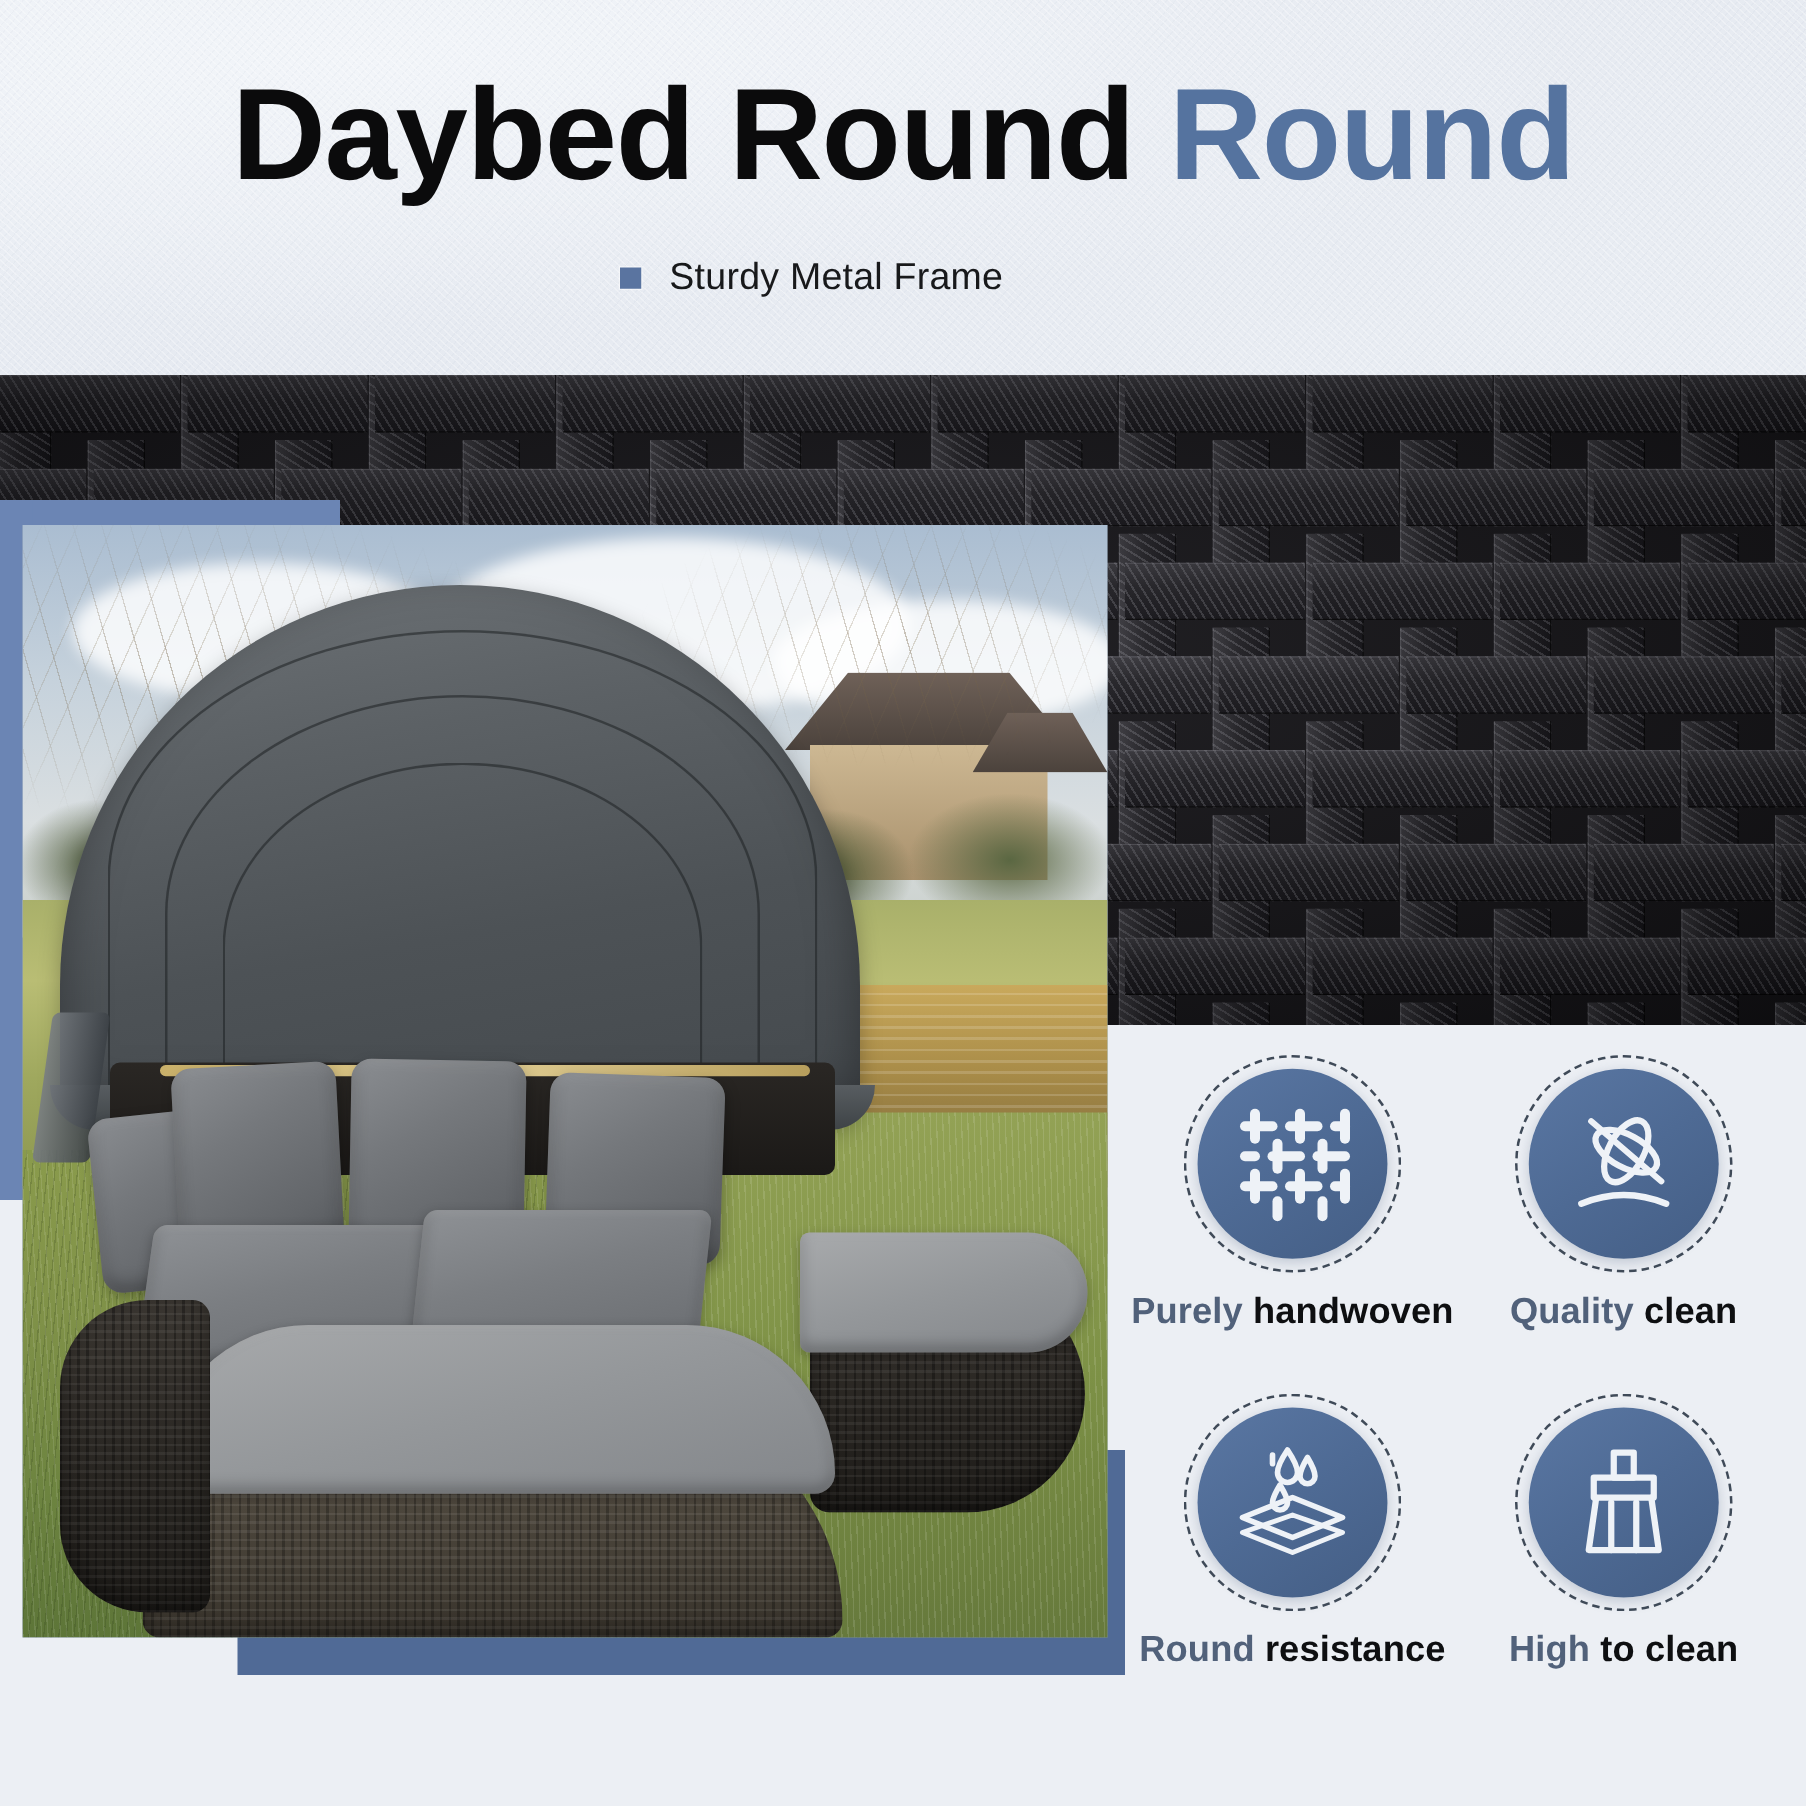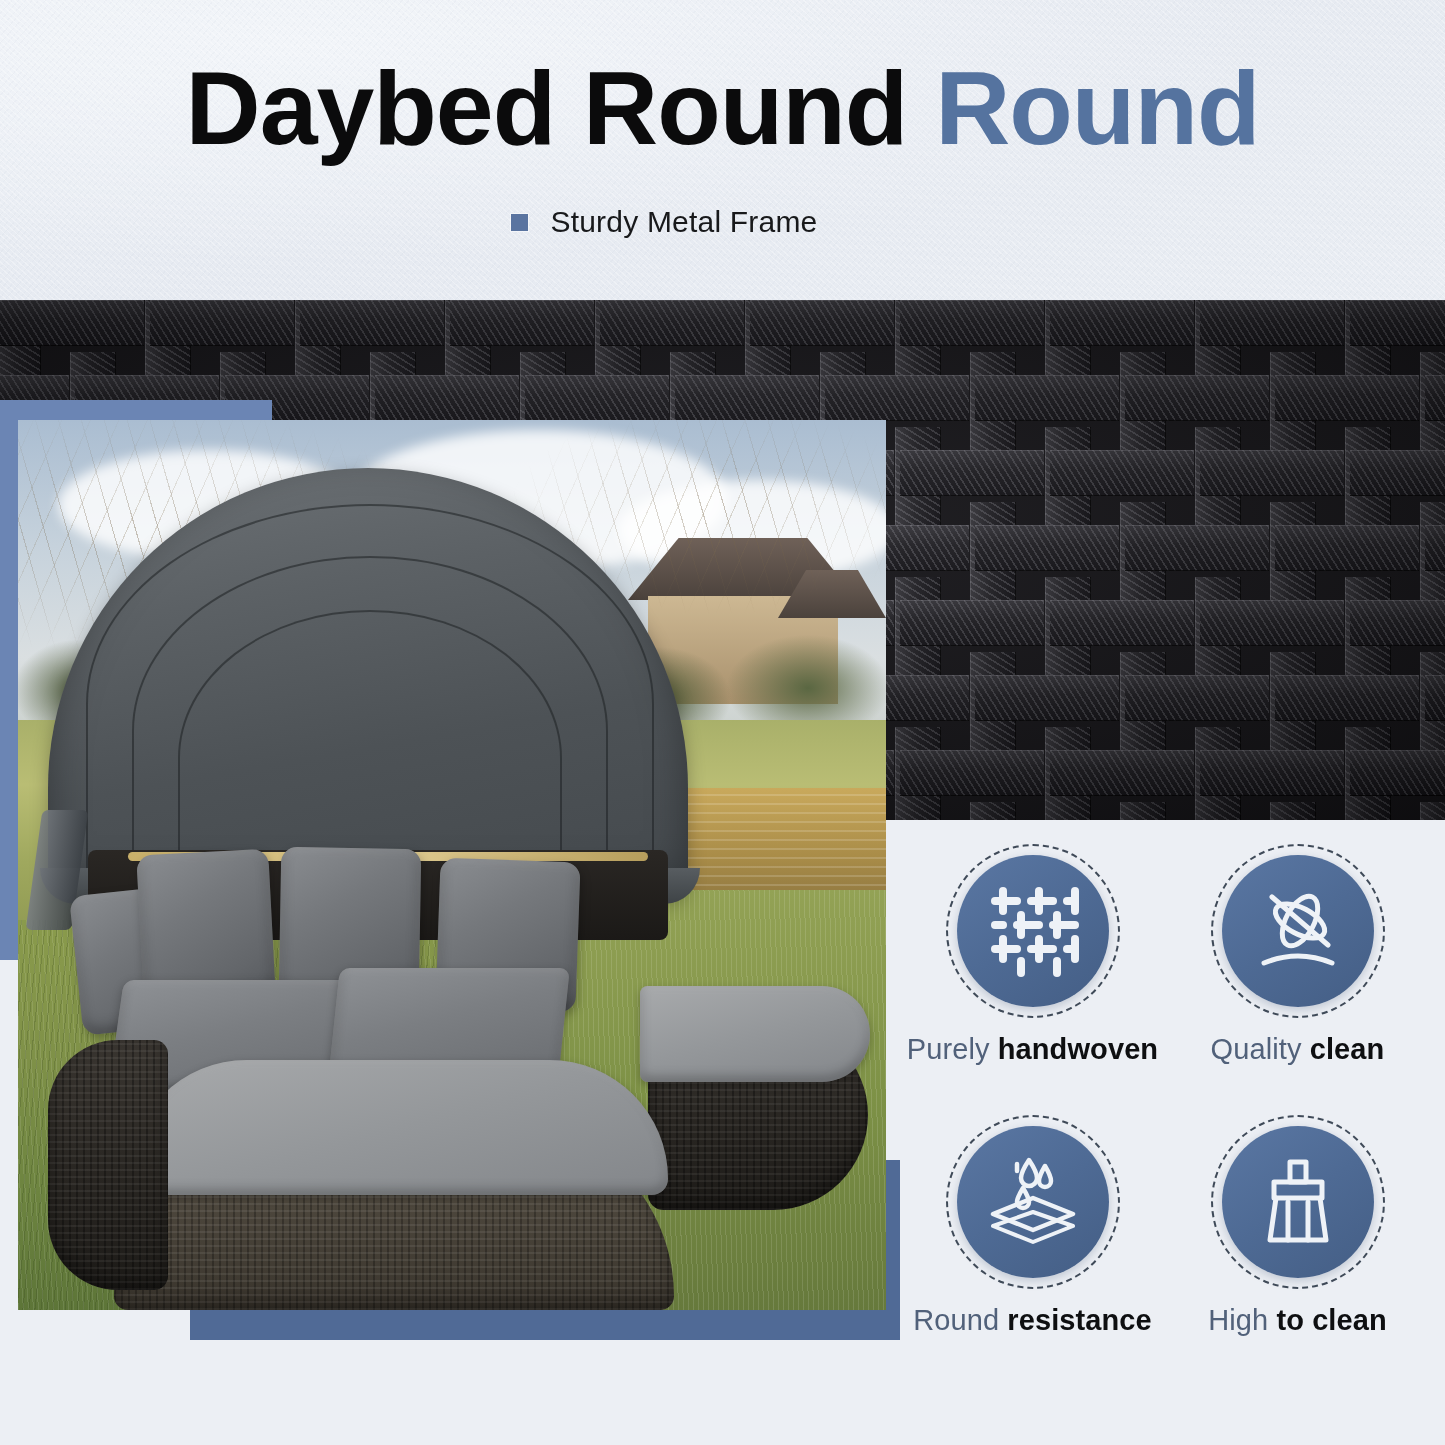--- a/index.html
+++ b/index.html
@@ -26,21 +26,21 @@
   }
   .title{
     position:absolute;left:0;top:56px;width:1445px;text-align:center;
     font-size:104px;line-height:1;font-weight:bold;letter-spacing:-1px;
     white-space:nowrap;z-index:3;
   }
   .t-dark{color:#0b0b0c;}
   .t-blue{color:#55739f;}
 
   .bullets{
-    position:absolute;left:16px;top:205px;width:1297px;
+    position:absolute;left:1px;top:205px;width:1297px;
     display:flex;justify-content:center;align-items:center;gap:70px;z-index:3;
   }
   .bullet{display:flex;align-items:center;gap:22px;}
   .bullet .sq{
     width:17px;height:17px;background:#5a74a0;flex:none;
     box-shadow:0 0 0 1px rgba(255,255,255,.5);
   }
   .bullet .txt{font-size:30px;color:#18191b;letter-spacing:.2px;white-space:nowrap;}
 
   
@@ -214,21 +214,21 @@
     display:flex;align-items:center;justify-content:center;
     box-shadow:0 3px 10px rgba(60,80,110,.25);
   }
   .badge:before{
     content:"";position:absolute;left:-11px;top:-11px;right:-11px;bottom:-11px;
     border:2px dashed #3f4a58;border-radius:50%;
   }
   .feat-label{
     margin-top:26px;font-size:29px;white-space:nowrap;letter-spacing:.1px;
   }
-  .feat-label .w1{color:#51617a;font-weight:normal;}
+  .feat-label .w1{color:#51617a;font-weight:bold;}
   .feat-label .w2{color:#0e0f11;font-weight:bold;}
   svg{display:block;}
 </style>
 </head>
 <body>
 
 <div class="page">
 
   <div class="header">
     <div class="title">

